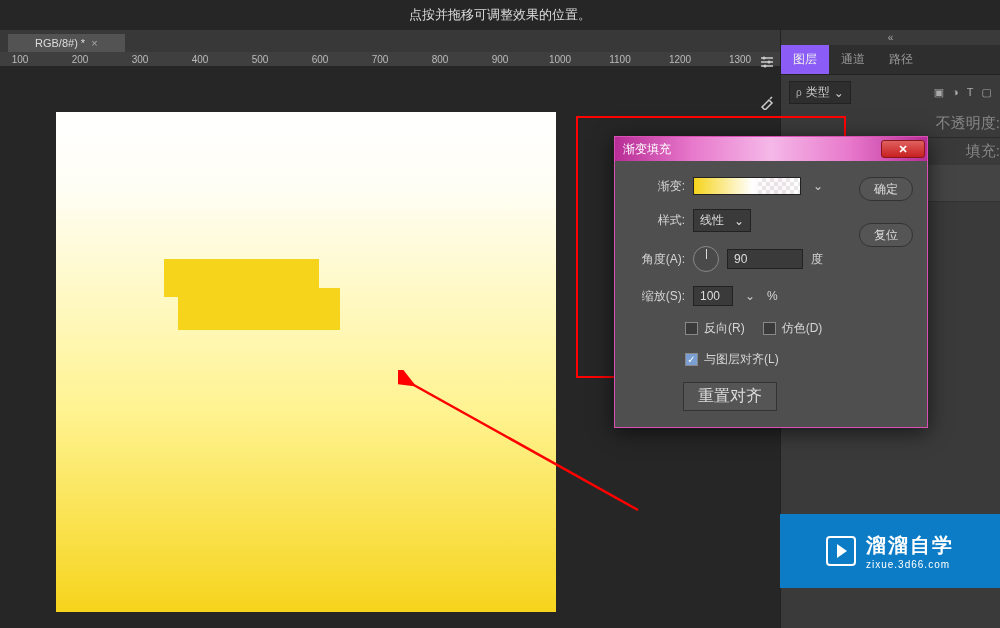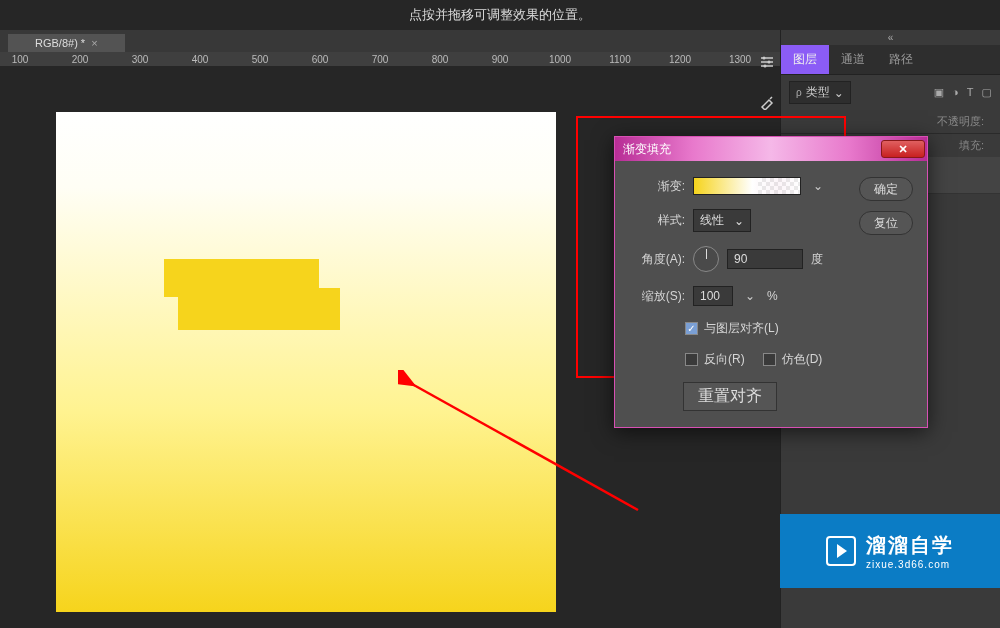--- a/index.html
+++ b/index.html
@@ -32,37 +32,37 @@
     
     .panel-tabs { display: flex; background: #2e2e2e; border-bottom: 1px solid #222; }
     .panel-tab { padding: 6px 12px; color: #999; font-size: 12px; cursor: pointer; }
     .panel-tab.active { background: #8b5cf6; color: #eee; }
     
     .panel-search { padding: 6px 8px; display: flex; align-items: center; gap: 6px; }
     .search-box { flex: 0 0 auto; display: flex; align-items: center; background: #2e2e2e; border: 1px solid #222; padding: 2px 6px; gap: 4px; }
     .search-box span:first-child { color: #aaa; font-size: 10px; }
     .panel-icons-row { display: flex; gap: 8px; font-size: 11px; color: #aaa; margin-left: auto; }
     
-    .panel-row { padding: 4px 16px; display: flex; justify-content: space-between; color: #888; font-size: 11px; align-items: center; }
+    .panel-row { padding: 4px 0; display: flex; justify-content: space-between; color: #888; font-size: 15px; align-items: center; }
     .lock-row { border-top: 1px solid #2a2a2a; }
     
     .layer-item { padding: 8px 10px; display: flex; align-items: center; gap: 8px; background: #444; border-bottom: 1px solid #333; }
     .layer-swatch { width: 30px; height: 20px; background: linear-gradient(to bottom, #fff, #f6d41c); border: 1px solid #666; }
     .layer-name { color: #ddd; font-size: 12px; }
     .layer-sub { padding: 4px 10px 4px 36px; color: #aaa; font-size: 11px; }
     
     
     .dialog { position: absolute; left: 614px; top: 136px; width: 314px; background: #4f4f4f; border: 1px solid #d850b4; z-index: 20; box-shadow: 0 4px 20px rgba(0,0,0,0.6); }
     .dialog-titlebar { height: 24px; background: linear-gradient(to right, #b82d96, #e879cc, #f5b8e8, #e879cc, #b82d96); display: flex; align-items: center; padding: 0 2px 0 8px; color: #fff; font-size: 12px; }
     .dialog-title { flex: 1; }
     .close-btn { width: 44px; height: 18px; background: linear-gradient(to bottom, #e06060, #c82020); border: 1px solid #8a1818; border-radius: 3px; display: flex; align-items: center; justify-content: center; color: #fff; font-weight: bold; font-size: 11px; cursor: pointer; }
     
     .dialog-body { padding: 16px 14px 16px 14px; display: flex; gap: 12px; }
     .dialog-left { flex: 1; display: flex; flex-direction: column; gap: 14px; }
-    .dialog-right { display: flex; flex-direction: column; gap: 10px; }
+    .dialog-right { display: flex; flex-direction: column; gap: 22px; }
     
     .form-row { display: flex; align-items: center; gap: 8px; color: #d5d5d5; font-size: 12px; }
     .form-row .label { min-width: 56px; text-align: right; }
     .gradient-preview { width: 108px; height: 18px; background: linear-gradient(to right, #f6d41c 0%, #fff 55%, #f8e6f0 80%, #fff 100%); border: 1px solid #222; position: relative; }
     .gradient-preview::after { content: ""; position: absolute; right: 0; top: 0; width: 40%; height: 100%; background-image: repeating-conic-gradient(#ddd 0% 25%, #fff 0% 50%); background-size: 8px 8px; opacity: 0.6; }
     .dd-arrow { color: #ccc; cursor: pointer; padding: 0 4px; }
     
     .select-box { background: #3a3a3a; border: 1px solid #222; padding: 2px 6px; color: #ddd; display: flex; align-items: center; gap: 10px; }
     
     .angle-dial { width: 26px; height: 26px; border-radius: 50%; border: 1px solid #888; position: relative; background: #4a4a4a; }
@@ -219,35 +219,35 @@
         <span>度</span>
       </div>
 
       <div class="form-row">
         <span class="label">缩放(S):</span>
         <div class="num-input scale-input">100</div>
         <span class="dd-arrow">⌄</span>
         <span>%</span>
       </div>
 
+      <div class="form-row" style="padding-left: 56px; gap: 18px;">
+        <div class="checkbox-row">
+          <span class="checkbox"></span>
+          <span>反向(R)</span>
+        </div>
+        <div class="checkbox-row">
+          <span class="checkbox"></span>
+          <span>仿色(D)</span>
+        </div>
+      </div>
+
       <div class="form-row" style="padding-left: 56px;">
         <div class="checkbox-row">
           <span class="checkbox checked"></span>
           <span>与图层对齐(L)</span>
-        </div>
-      </div>
-
-      <div class="form-row" style="padding-left: 56px; gap: 18px;">
-        <div class="checkbox-row">
-          <span class="checkbox"></span>
-          <span>反向(R)</span>
-        </div>
-        <div class="checkbox-row">
-          <span class="checkbox"></span>
-          <span>仿色(D)</span>
         </div>
       </div>
 
       <div class="form-row reset-btn-wrap">
         <button class="reset-btn">重置对齐</button>
       </div>
     </div>
 
     <div class="dialog-right">
       <div class="dialog-btn">确定</div>

